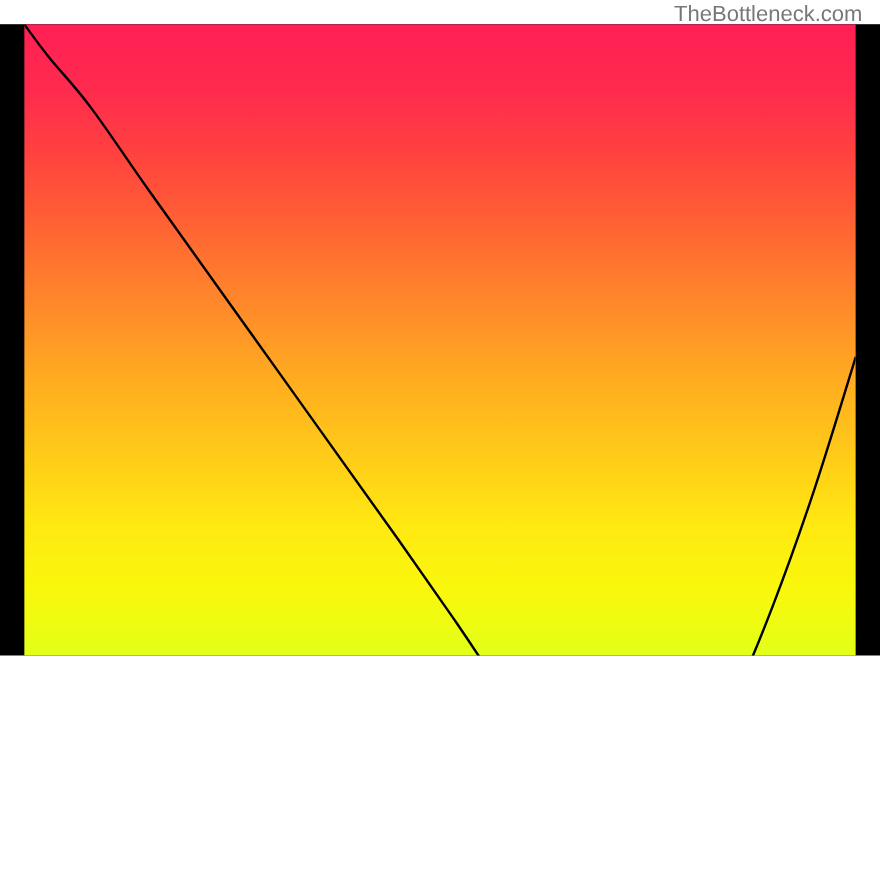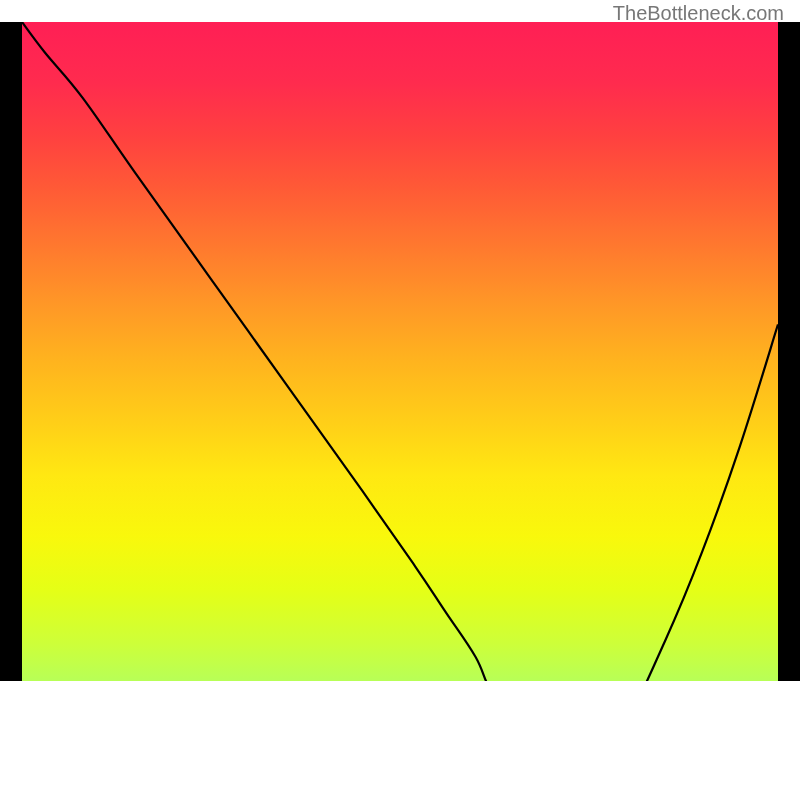--- a/index.html
+++ b/index.html
@@ -3,21 +3,21 @@
 <meta charset="utf-8">
 <style>
   body {
     margin: 0;
     padding: 0;
     background: #fff;
     font-family: Arial, Helvetica, sans-serif;
   }
   .wrap {
     width: 800px;
-    height: 681px;
+    height: 596px;
     position: relative;
   }
   .attribution {
     position: absolute;
     top: 2px;
     right: 16px;
     color: #777;
     font-size: 20px;
     font-weight: 500;
     z-index: 10;

